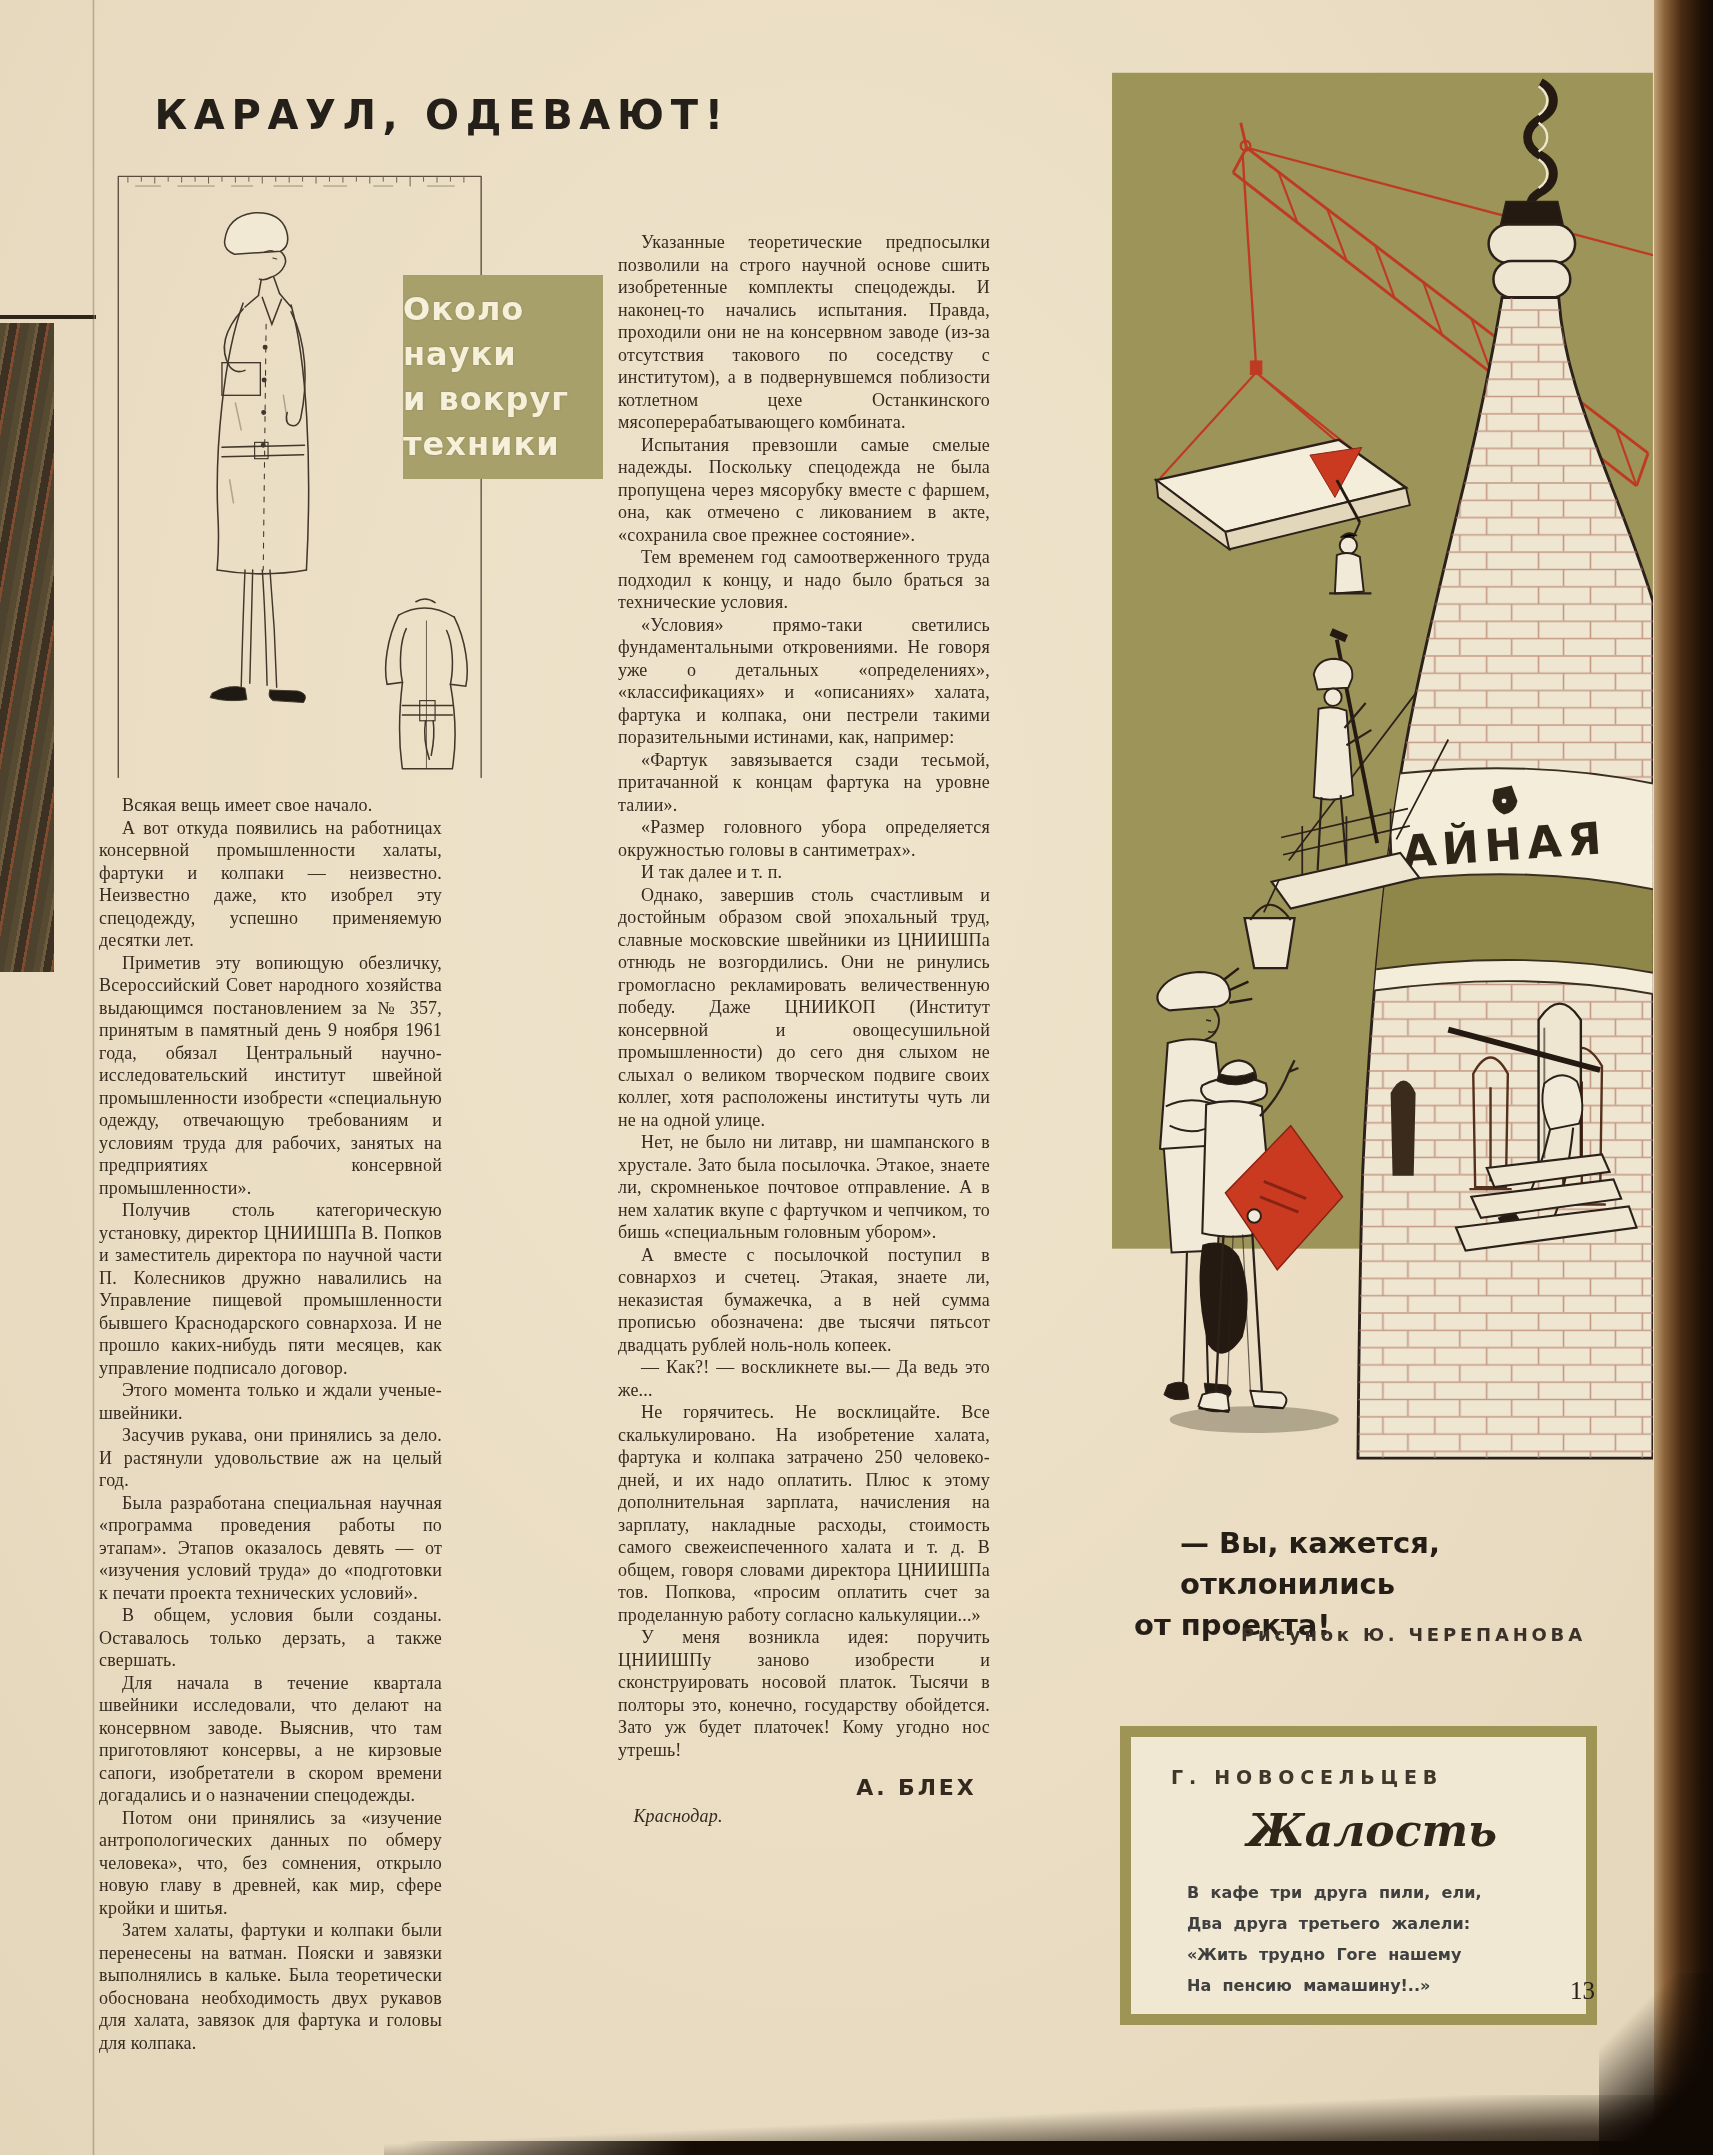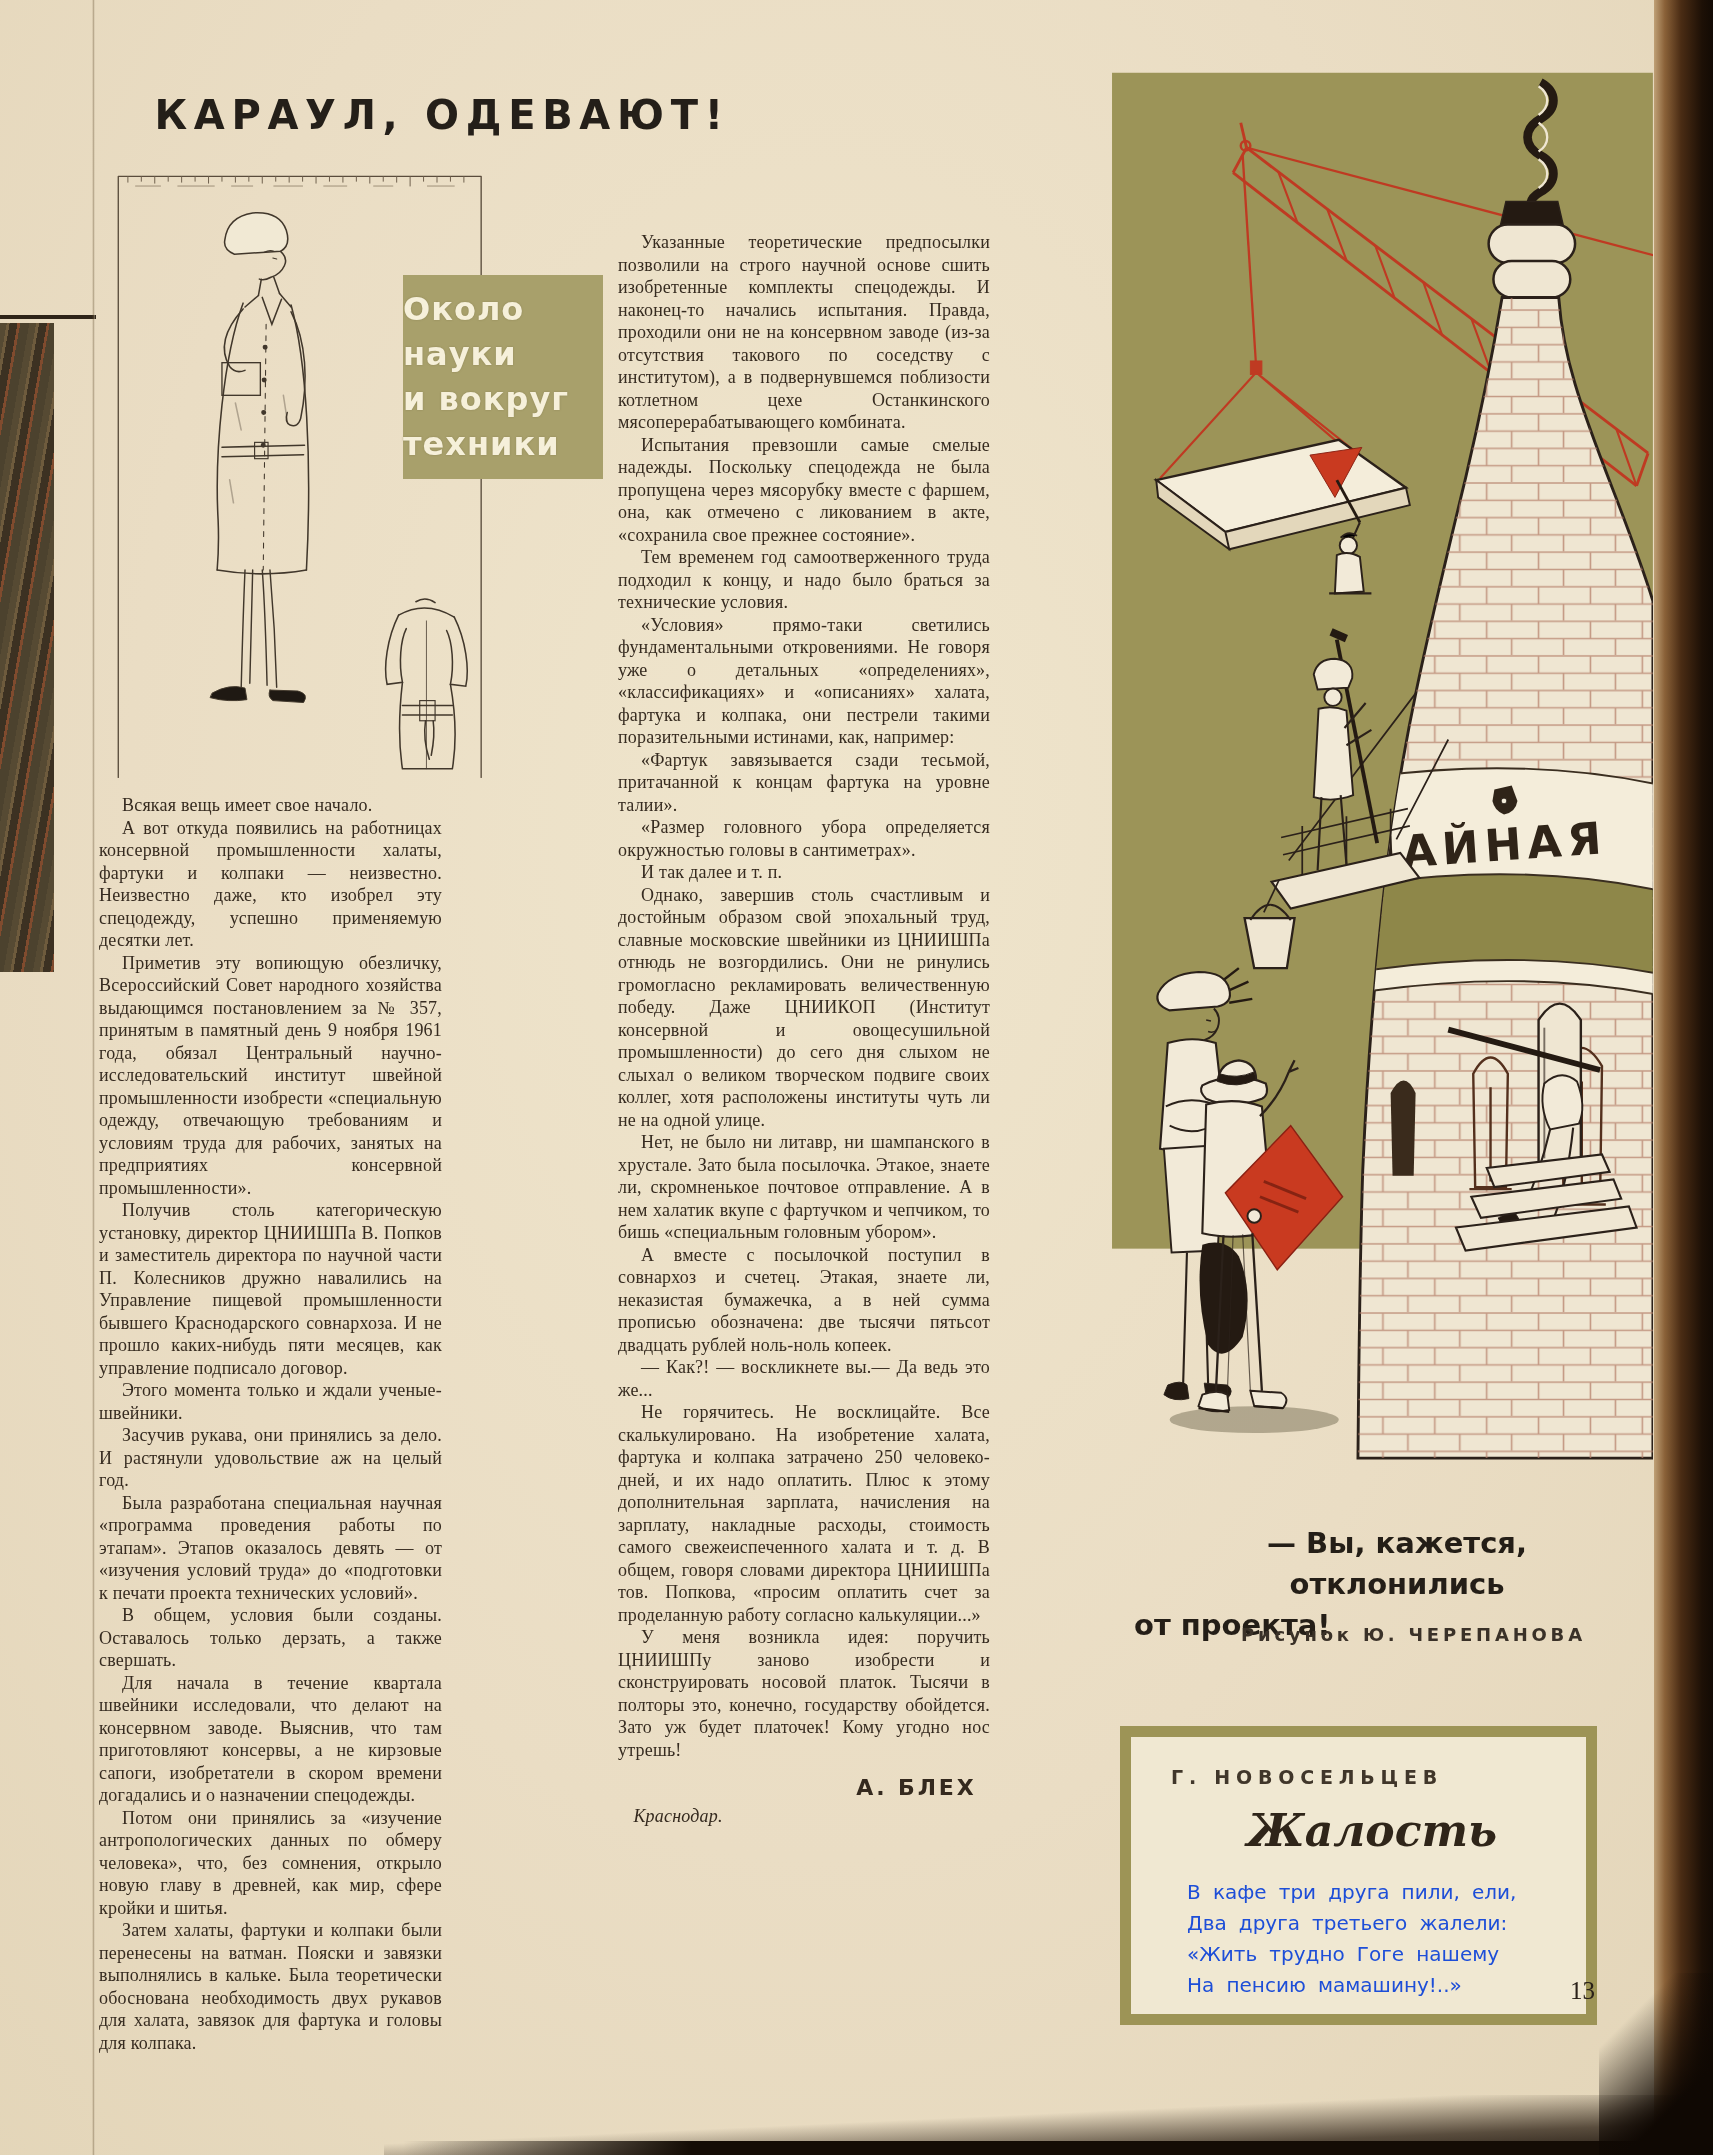--- a/index.html
+++ b/index.html
@@ -37,34 +37,34 @@
   .col-mid{left:618px;top:231px;width:372px;}
   .sig{margin-top:16px;text-align:right;padding-right:13.4px;
       font-family:"DejaVu Sans","Liberation Sans",sans-serif;font-weight:bold;
       font-size:22px;letter-spacing:2.9px;color:#34291e;}
   .place{margin-top:5.8px;padding-left:15.4px;font-style:italic;font-size:18px;color:#34291e;}
   
   .cartoon{position:absolute;left:1110px;top:67px;width:543px;height:1393px;}
   .caption{position:absolute;left:1134px;top:1523px;width:480px;
       font-family:"DejaVu Sans","Liberation Sans",sans-serif;font-weight:bold;
       font-size:29px;line-height:41px;color:#241e17;}
-  .caption .l1{padding-left:46px;text-align:center;}
+  .caption .l1{padding-left:46px;}
   .credit{position:absolute;left:1241px;top:1624px;
       font-family:"DejaVu Sans","Liberation Sans",sans-serif;font-weight:bold;
       font-size:18px;letter-spacing:3.8px;color:#3a3128;}
   
   .poem{position:absolute;left:1120px;top:1726px;width:477px;height:299px;box-sizing:border-box;
       border:11.5px solid #9d9456;background:#f0e8d2;}
   .poem-author{margin:29px 0 0 40px;font-family:"DejaVu Sans","Liberation Sans",sans-serif;
       font-weight:bold;font-size:19px;letter-spacing:5.8px;color:#40362a;}
   .poem-title{margin-top:17.3px;text-align:center;font-family:"DejaVu Serif","Liberation Serif",serif;
       font-style:italic;font-weight:bold;font-size:44px;color:#2f2519;margin-left:27px;}
   .poem-lines{margin:21px 0 0 56px;}
-  .poem-lines div{font-family:"DejaVu Sans","Liberation Sans",sans-serif;font-weight:normal;
-      font-size:20px;line-height:31px;word-spacing:5.8px;color:#1d4ed8;}
+  .poem-lines div{font-family:"DejaVu Sans","Liberation Sans",sans-serif;font-weight:bold;
+      font-size:16px;line-height:31px;word-spacing:5.8px;color:#404040;}
   
   .fashion{position:absolute;left:101px;top:163px;width:384px;height:624px;}
   
   .pagenum{position:absolute;left:1570px;top:1977px;font-size:25px;color:#2a2119;}
 </style>
 </head>
 <body>
 
 <div id="page">
 

